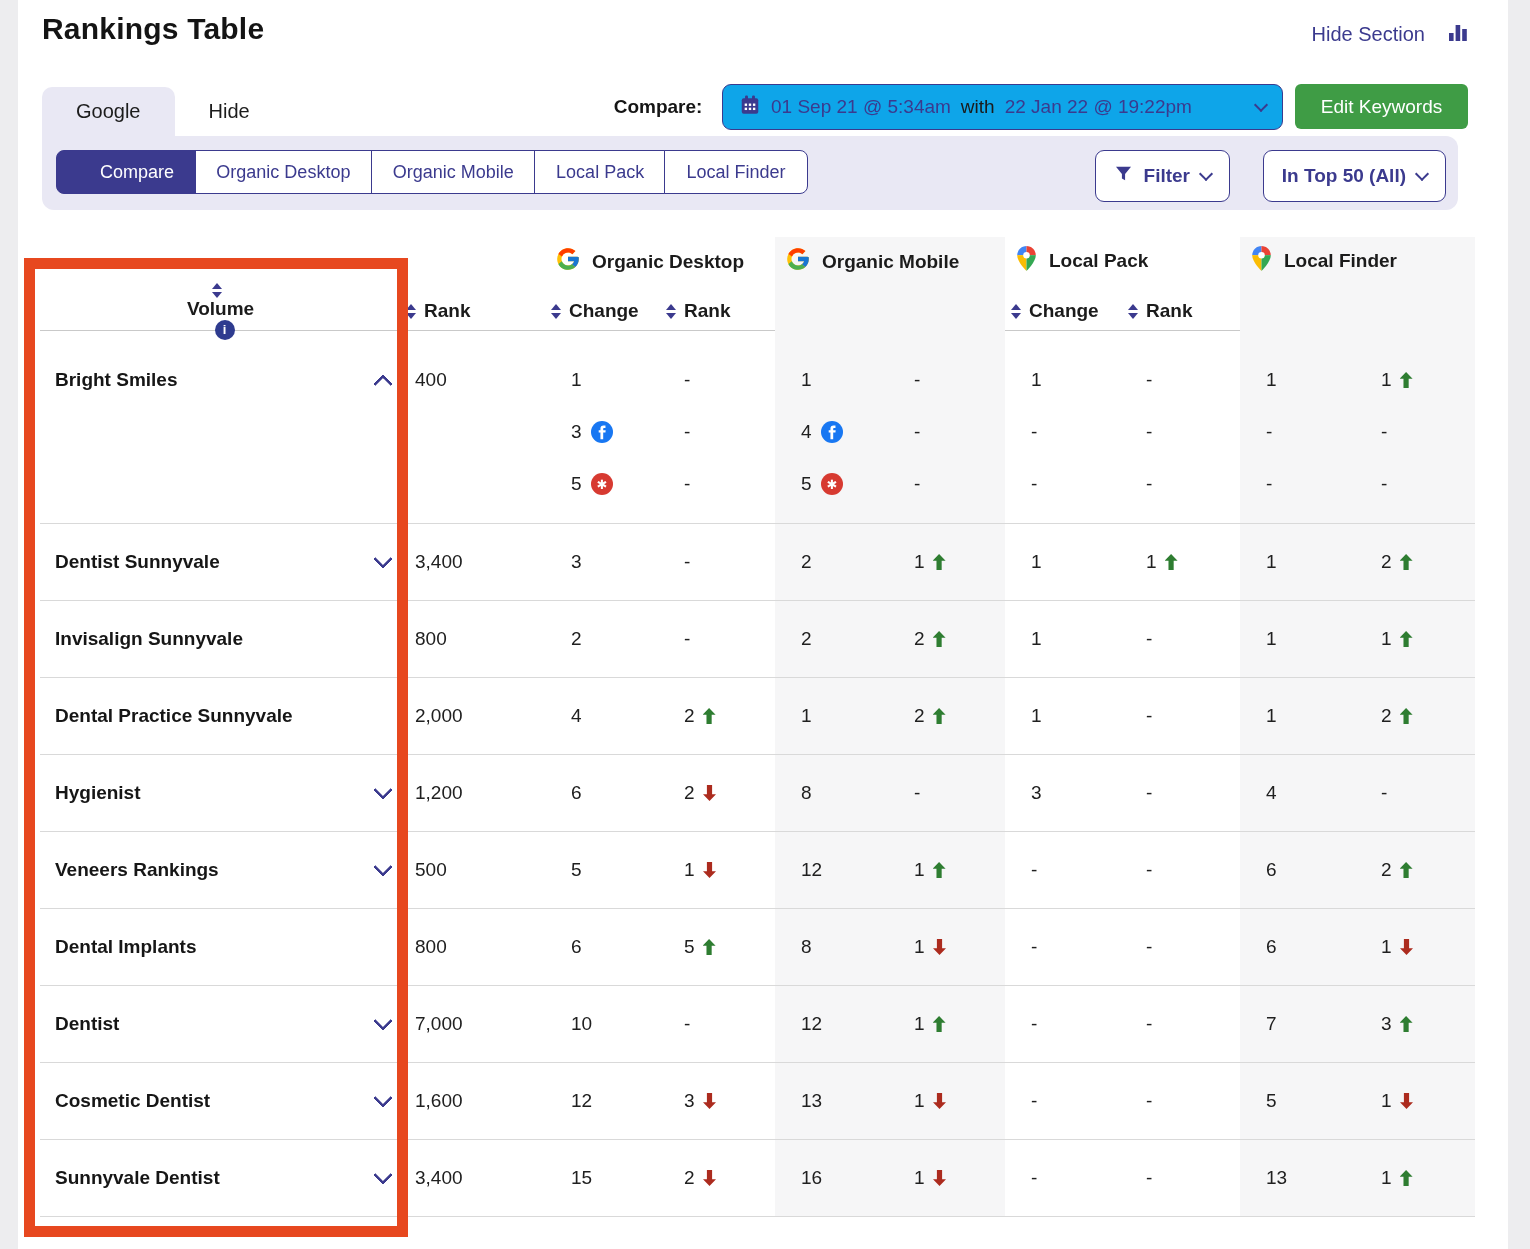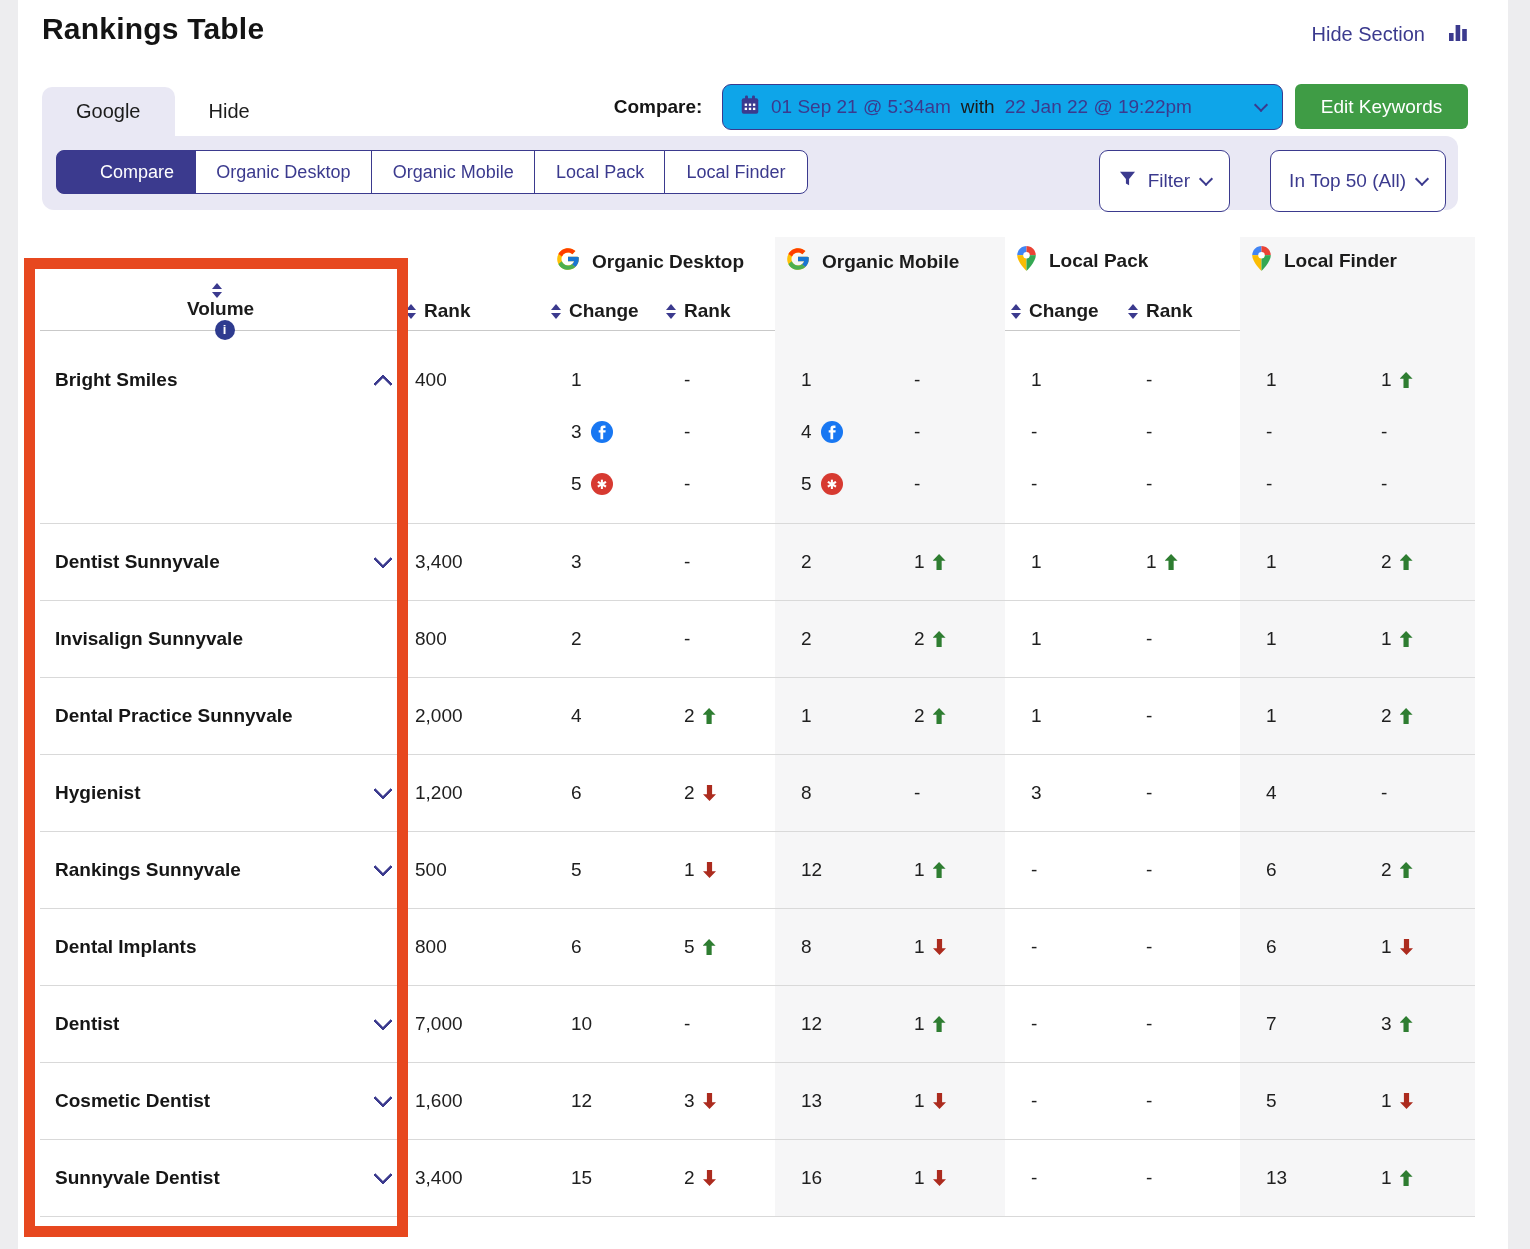--- a/index.html
+++ b/index.html
@@ -55,24 +55,25 @@
   .seg { position:absolute; left:14px; top:14px; display:flex; }
   .seg-btn {
     height:44px; background:#fff; border:1.7px solid var(--accent); color:var(--accent);
     font-size:18px; display:flex; align-items:center; padding:0 21px; margin-left:-1.7px;
     cursor:pointer; white-space:nowrap;
   }
   .seg-btn:first-child { margin-left:0; border-radius:8px 0 0 8px;padding-left:43px; }
   .seg-btn:last-child { border-radius:0 8px 8px 0; }
   .seg-btn.active { background:var(--accent); color:#fff; border-color:var(--accent); z-index:1; border-radius:8px 0 0 8px; }
   .obtn {
-    position:absolute; top:14px; height:62px; background:#fff;
+    position:absolute; top:14px; height:52px; background:#fff;
     border:1.7px solid var(--accent); border-radius:9px; color:var(--accent);
     font-size:19px; display:flex; align-items:center; gap:11px; padding:0 18px; cursor:pointer;
     white-space:nowrap;
+    font-weight:bold;
   }
   .filter-btn { right:228px; }
   .top-btn { right:12px; }
 
   
   .chev { display:inline-block; width:10px; height:10px;
     border-right:2.6px solid var(--accent); border-bottom:2.6px solid var(--accent);
     transform:rotate(45deg); margin-top:-4px; }
   .chev-big { display:inline-block; width:14px; height:14px;
     border-right:3.6px solid var(--accent); border-bottom:3.6px solid var(--accent);
@@ -655,21 +656,21 @@
           </div>
           <div class="cell chg">
             <div class="line">
               <span>-</span>
             </div>
           </div>
         </div>
         <div class="t-row">
           <div class="cell kw">
             <div class="line">
-              <span class="kw-text">Rankings Sunnyvale</span>
+              <span class="kw-text">Veneers Rankings</span>
               <span class="chev-big down"></span>
             </div>
           </div>
           <div class="cell vol">
             <div class="line">500</div>
           </div>
           <div class="cell rank">
             <div class="line">
               <span>5</span>
             </div>

